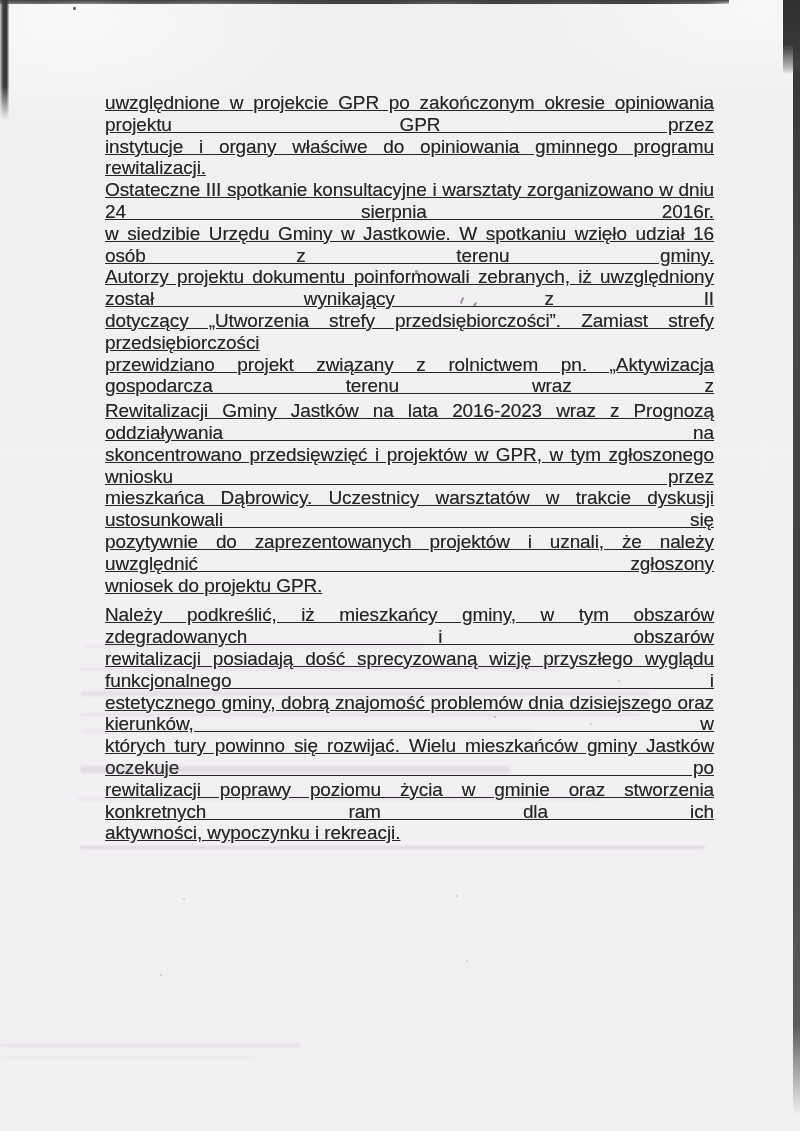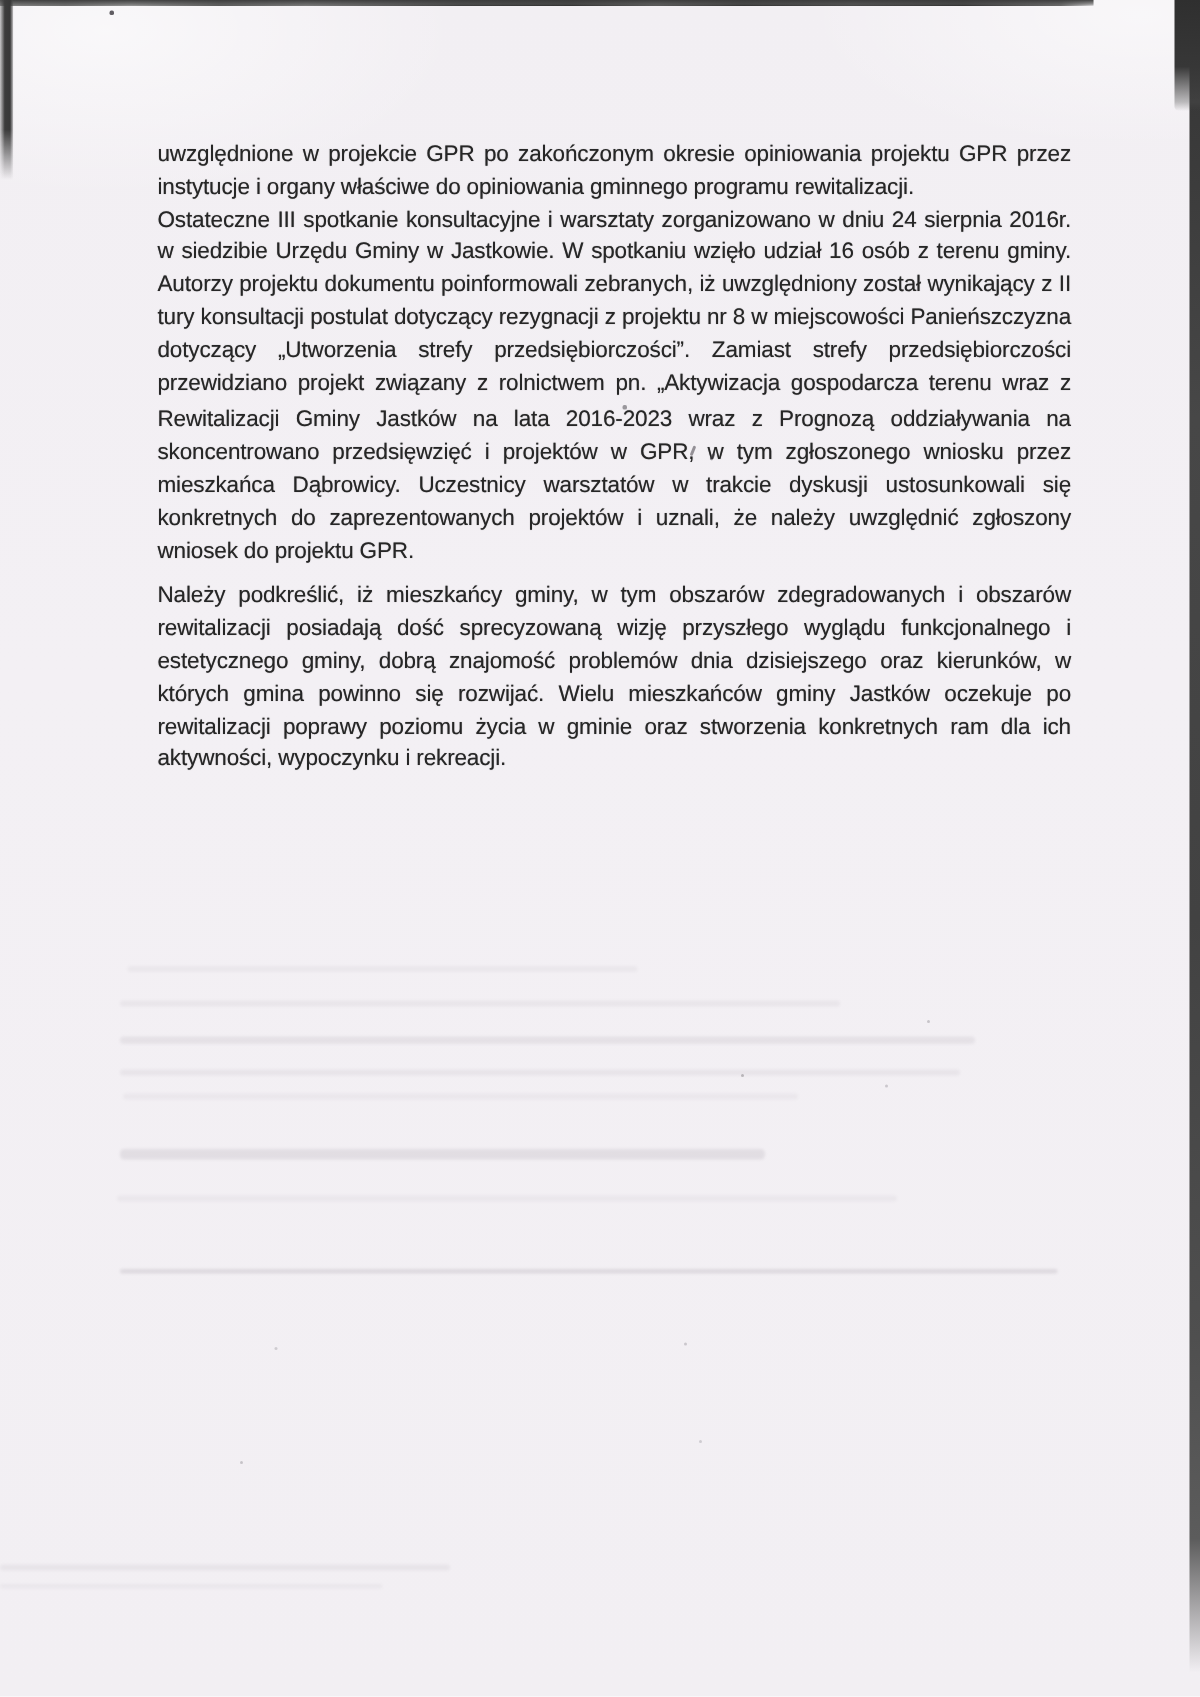--- a/index.html
+++ b/index.html
@@ -42,24 +42,25 @@
     background: linear-gradient(to bottom, #2f2f2f 0%, #373737 60%, rgba(80,80,80,0.35) 92%, rgba(100,100,100,0) 100%);
     border-bottom-left-radius: 3px;
   }
   
   .content {
     position: absolute;
     left: 105px;
     top: 92px;
     width: 609px;
     color: #262626;
-    font-size: 15px;
+    font-size: 19px;
     line-height: 21.8px;
     letter-spacing: -0.1px;
     text-shadow: 0 0 0.6px rgba(40,40,40,0.55);
+    text-decoration: underline;
   }
   .paragraph { margin: 0; }
   .paragraph.p2 { }
   .paragraph.p3 { margin-top: 3px; }
   .paragraph.p4 { margin-top: 8px; }
   .line { text-align: justify; text-align-last: justify; }
   .line.last { text-align-last: left; }
   
   .streak {
     position: absolute;
@@ -82,36 +83,35 @@
 
   <div class="content">
       <div class="paragraph p1">
         <div class="line">uwzględnione w projekcie GPR po zakończonym okresie opiniowania projektu GPR przez</div>
         <div class="line last">instytucje i organy właściwe do opiniowania gminnego programu rewitalizacji.</div>
       </div>
       <div class="paragraph p2">
         <div class="line">Ostateczne III spotkanie konsultacyjne i warsztaty zorganizowano w dniu 24 sierpnia 2016r.</div>
         <div class="line">w siedzibie Urzędu Gminy w Jastkowie. W spotkaniu wzięło udział 16 osób z terenu gminy.</div>
         <div class="line">Autorzy projektu dokumentu poinformowali zebranych, iż uwzględniony został wynikający z II</div>
-        <div class="line">tury konsultacji postulat dotyczący rezygnacji z projektu nr 8 w miejscowości Panieńszczyzna</div>
         <div class="line">dotyczący „Utworzenia strefy przedsiębiorczości”. Zamiast strefy przedsiębiorczości</div>
         <div class="line">przewidziano projekt związany z rolnictwem pn. „Aktywizacja gospodarcza terenu wraz z</div>
       </div>
       <div class="paragraph p3">
         <div class="line">Rewitalizacji Gminy Jastków na lata 2016-2023 wraz z Prognozą oddziaływania na</div>
         <div class="line">skoncentrowano przedsięwzięć i projektów w GPR, w tym zgłoszonego wniosku przez</div>
         <div class="line">mieszkańca Dąbrowicy. Uczestnicy warsztatów w trakcie dyskusji ustosunkowali się</div>
-        <div class="line">konkretnych do zaprezentowanych projektów i uznali, że należy uwzględnić zgłoszony</div>
+        <div class="line">pozytywnie do zaprezentowanych projektów i uznali, że należy uwzględnić zgłoszony</div>
         <div class="line last">wniosek do projektu GPR.</div>
       </div>
       <div class="paragraph p4">
         <div class="line">Należy podkreślić, iż mieszkańcy gminy, w tym obszarów zdegradowanych i obszarów</div>
         <div class="line">rewitalizacji posiadają dość sprecyzowaną wizję przyszłego wyglądu funkcjonalnego i</div>
         <div class="line">estetycznego gminy, dobrą znajomość problemów dnia dzisiejszego oraz kierunków, w</div>
-        <div class="line">których gmina powinno się rozwijać. Wielu mieszkańców gminy Jastków oczekuje po</div>
+        <div class="line">których tury powinno się rozwijać. Wielu mieszkańców gminy Jastków oczekuje po</div>
         <div class="line">rewitalizacji poprawy poziomu życia w gminie oraz stworzenia konkretnych ram dla ich</div>
         <div class="line last">aktywności, wypoczynku i rekreacji.</div>
       </div>
     </div>
 
   <div id="artifacts">
       <div class="streak" style="left: 85px; top: 644px; width: 340px; height: 4px; opacity: 0.06;"></div>
       <div class="streak" style="left: 80px; top: 667px; width: 480px; height: 4px; opacity: 0.07;"></div>
       <div class="streak" style="left: 80px; top: 691px; width: 570px; height: 5px; opacity: 0.1;"></div>
       <div class="streak" style="left: 80px; top: 713px; width: 560px; height: 4px; opacity: 0.08;"></div>

